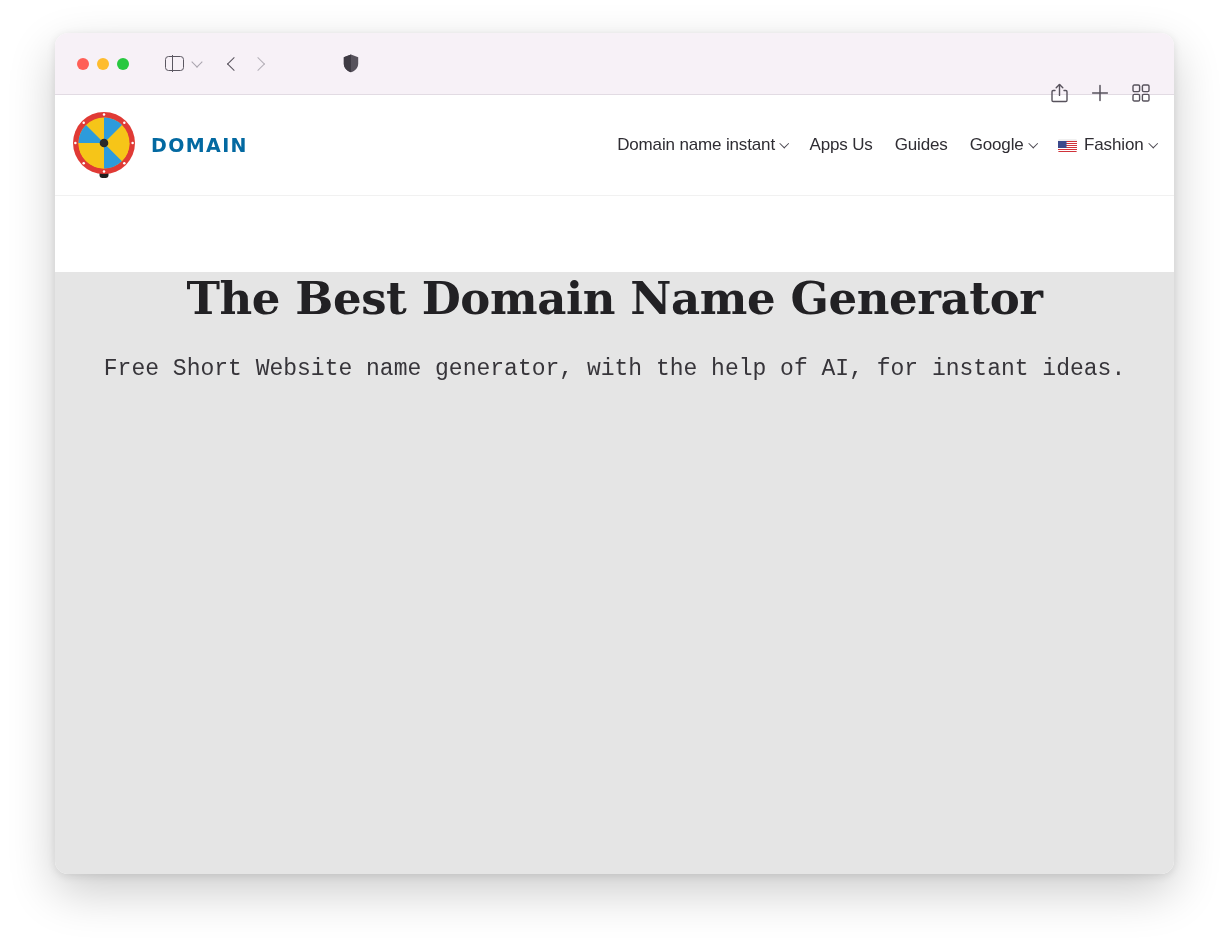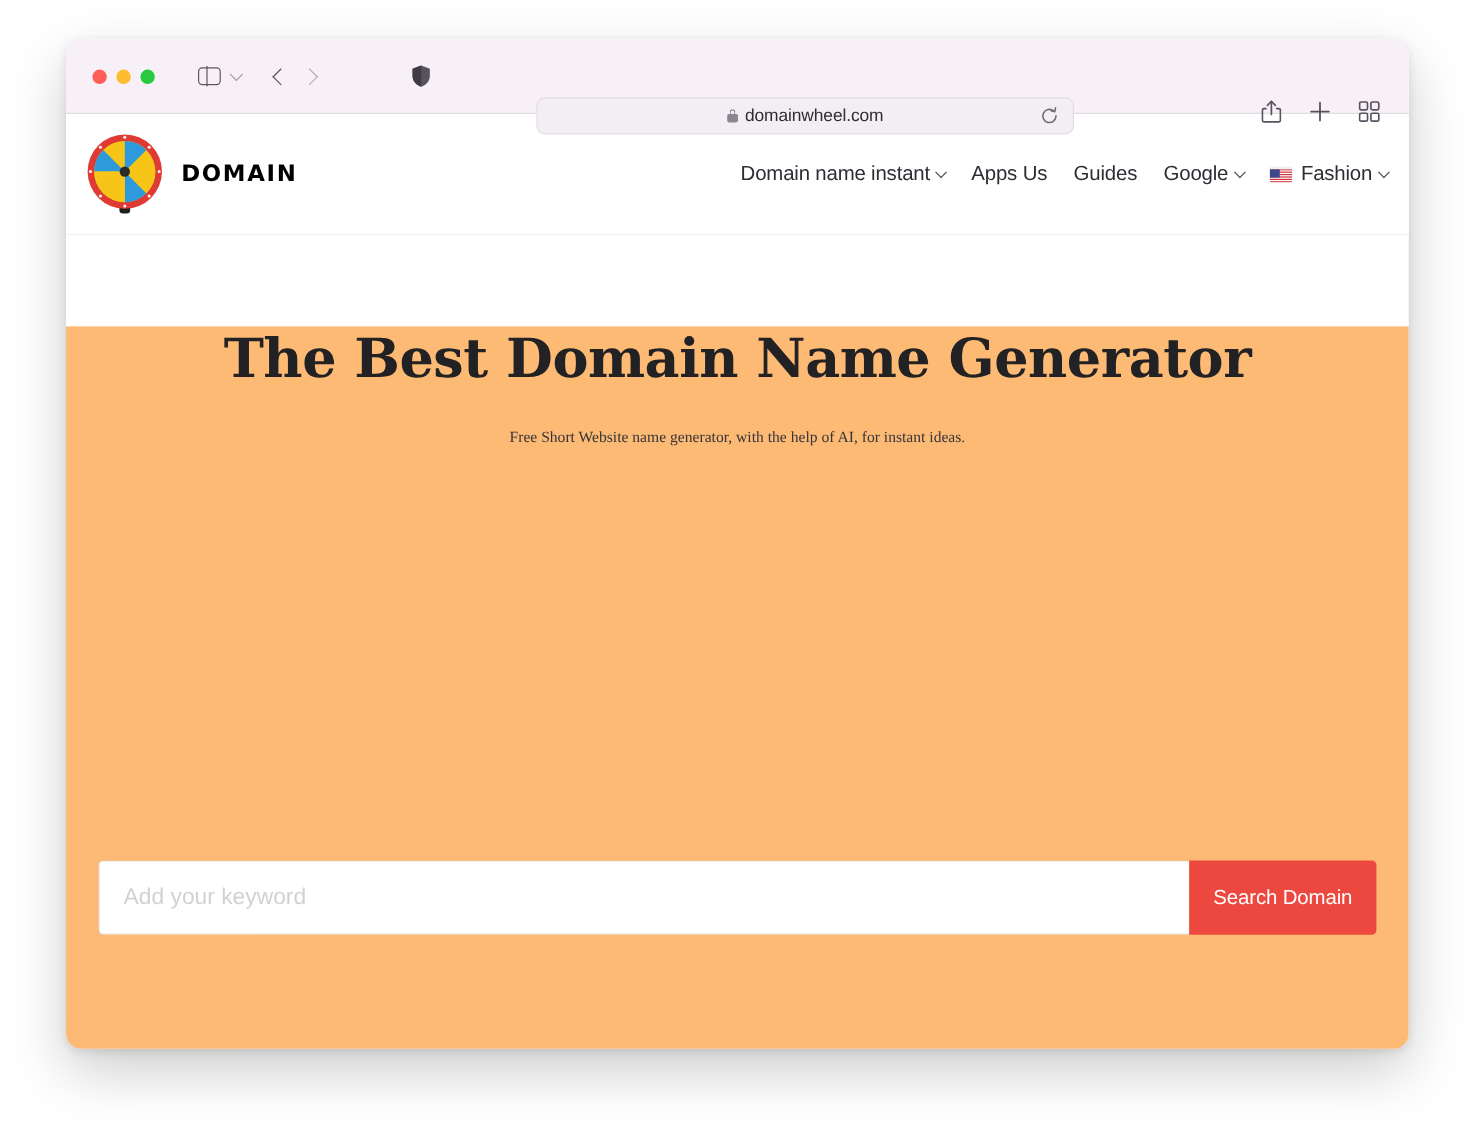--- a/index.html
+++ b/index.html
@@ -81,49 +81,49 @@
     border-bottom: 1px solid #f1f1f1;
     display: flex; align-items: center;
     padding: 0 18px 0 16px;
   }
 
   .logo { display: flex; align-items: center; gap: 10px; margin-left: 0; }
   .wheel { width: 70px; height: 70px; position: relative; }
   .logo-word { line-height: 1; }
   .logo-domain {
     font-family: "DejaVu Sans", sans-serif;
-    font-weight: 700; font-size: 19px; letter-spacing: 1.4px; color: #000000;
+    font-weight: 700; font-size: 19px; letter-spacing: 1.4px; color: #0369a1;
   }
   .logo-wheel-text {
     font-family: "DejaVu Serif", serif;
     font-style: italic; font-weight: 700; font-size: 42px; color: #ef5350;
     line-height: 0.95; letter-spacing: -0.5px; margin-top: 1px;
   }
 
   .nav { margin-left: auto; display: flex; align-items: center; gap: 22px; }
   .nav-item {
     display: flex; align-items: center; gap: 6px;
     font-size: 17px; color: #2f2d33; letter-spacing: -0.15px; white-space: nowrap;
   }
   .nav-caret { width: 6.5px; height: 6.5px; border-right: 1.6px solid #4a4750; border-bottom: 1.6px solid #4a4750;
                transform: rotate(45deg); margin-top: -4px; }
   .flag { width: 19px; height: 13px; margin-right: 1px; display: inline-block; position: relative;
           border-radius: 1.5px; overflow: hidden; background: #f0f0f0; }
 
   
-  .page { padding: 0; background: #fdba74; height: 678px; position: relative; margin-top: 40px; }
+  .page { padding: 0; background: #e5e5e5; height: 678px; position: relative; margin-top: 40px; }
 
   .hero-title {
     font-family: "DejaVu Serif", serif;
     font-weight: 700; font-size: 45px; color: #222124;
     text-align: center; margin-top: 76px; letter-spacing: -0.4px;
   }
   .hero-sub {
-    font-family: Liberation Serif, serif;
-    font-size: 13px; color: #37353a; text-align: center; margin-top: 31px;
+    font-family: Liberation Mono, monospace;
+    font-size: 23px; color: #37353a; text-align: center; margin-top: 31px;
   }
 
   .searchrow {
     position: absolute; left: 27px; top: 445px; width: 1065px; height: 62px;
     display: flex; border-radius: 4px;
   }
   .search-input {
     flex: 1; border: 1px solid #e0e0e0; border-right: none;
     border-radius: 4px 0 0 4px; background: #fff;
     font-family: "Liberation Sans", sans-serif;
@@ -168,35 +168,20 @@
       <span class="arrow fwd"></span>
     </div>
 
     <span class="shield">
       <svg width="16" height="19" viewBox="0 0 16 19">
         <path d="M8 0.6 L15.2 3.2 V9.4 C15.2 13.6 12.2 16.9 8 18.3 C3.8 16.9 0.8 13.6 0.8 9.4 V3.2 Z" fill="#57525c"></path>
         <path d="M8 0.6 L0.8 3.2 V9.4 C0.8 13.6 3.8 16.9 8 18.3 Z" fill="#3f3b44"></path>
       </svg>
     </span>
 
-    <div class="urlbar">
-      <div class="url-inner">
-        <span class="lock">
-          <span class="lock-shackle"></span>
-            <span class="lock-body"></span>
-        </span>
-        <span class="url-text">domainwheel.com</span>
-      </div>
-      <span class="reload">
-        <svg width="15" height="15" viewBox="0 0 15 15">
-          <path d="M13 7.5 A5.5 5.5 0 1 1 11 3.4" fill="none" stroke="#6f6a74" stroke-width="1.3" stroke-linecap="round"></path>
-          <path d="M12.6 0.9 L12 4.1 L8.9 3.3" fill="none" stroke="#6f6a74" stroke-width="1.3" stroke-linecap="round" stroke-linejoin="round"></path>
-        </svg>
-      </span>
-    </div>
 
     <div class="tb-right">
       <span>
         <svg width="17" height="20" viewBox="0 0 17 20">
           <path d="M4 7.5 H2.2 A1.2 1.2 0 0 0 1 8.7 V17.3 A1.2 1.2 0 0 0 2.2 18.5 H14.8 A1.2 1.2 0 0 0 16 17.3 V8.7 A1.2 1.2 0 0 0 14.8 7.5 H13" fill="none" stroke="#57525c" stroke-width="1.4" stroke-linecap="round"></path>
           <path d="M8.5 12.4 V1.6" fill="none" stroke="#57525c" stroke-width="1.4" stroke-linecap="round"></path>
           <path d="M5.2 4.8 L8.5 1.4 L11.8 4.8" fill="none" stroke="#57525c" stroke-width="1.4" stroke-linecap="round" stroke-linejoin="round"></path>
         </svg>
       </span>
       <span>
@@ -285,20 +270,16 @@
         <span class="nav-caret"></span>
       </span>
     </nav>
   </div>
 
   <div class="page">
 
     <h1 class="hero-title">The Best Domain Name Generator</h1>
     <p class="hero-sub">Free Short Website name generator, with the help of AI, for instant ideas.</p>
 
-    <div class="searchrow">
-      <input class="search-input" type="text" placeholder="Add your keyword" style="">
-      <button class="search-btn">Search Domain</button>
-    </div>
 
 
   </div>
 </div>
 
 </body></html>

